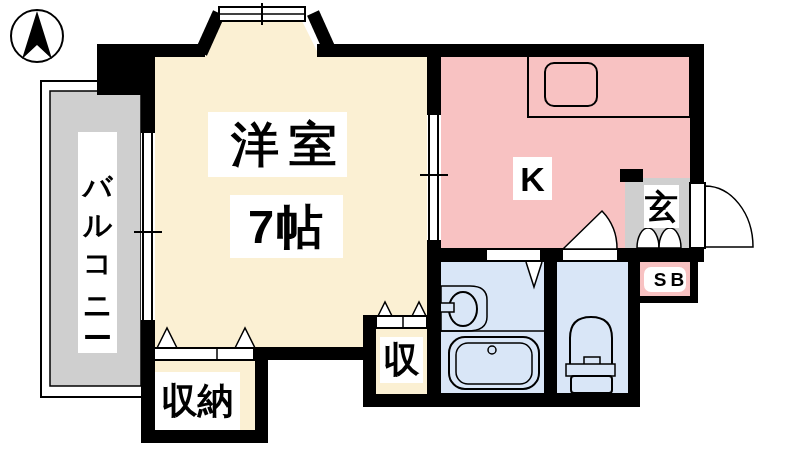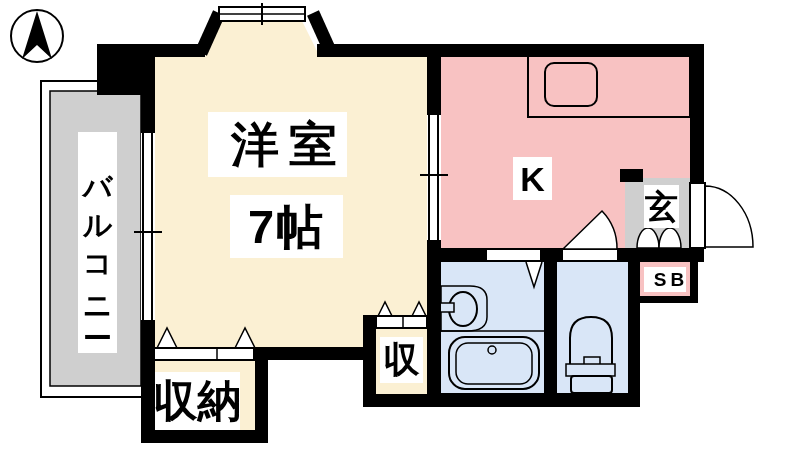--- a/index.html
+++ b/index.html
@@ -18,24 +18,24 @@
   .s15{stroke:var(--wall);stroke-width:1.5;}
   .s13{stroke:var(--wall);stroke-width:13;}
   .label{position:absolute;background:var(--label_bg);color:var(--wall);
          display:flex;align-items:center;justify-content:center;
          font-weight:600;line-height:1;white-space:nowrap;}
   .label-room{left:208px;top:112px;width:139px;height:65px;font-size:48px;letter-spacing:10px;padding-left:23px;box-sizing:border-box;}
   .label-size{left:230px;top:195px;width:113px;height:63px;font-size:47px;letter-spacing:2px;}
   .label-kitchen{left:513px;top:157px;width:39px;height:43px;font-size:34px;}
   .label-balcony{left:78px;top:132px;width:39px;height:221px;font-size:29px;
                  writing-mode:vertical-rl;text-orientation:mixed;letter-spacing:9px;}
-  .label-closet-large{left:155px;top:372px;width:85px;height:58px;font-size:44px;}
+  .label-closet-large{left:155px;top:372px;width:85px;height:58px;font-size:36px;}
   .label-closet-small{left:380px;top:337px;width:43px;height:46px;font-size:36px;}
   .label-entrance{left:644px;top:185px;width:35px;height:43px;font-size:33px;}
-  .label-sb{left:644px;top:267px;width:42px;height:25px;font-size:19px;letter-spacing:4px;padding-left:12px;box-sizing:border-box;}
+  .label-sb{left:644px;top:267px;width:42px;height:25px;font-size:19px;letter-spacing:4px;padding-left:12px;box-sizing:border-box;border-radius:7px;}
 </style>
 </head>
 <body>
 
 <div class="canvas">
 
   <svg class="plan-svg" width="800" height="450" viewBox="0 0 800 450">
 
     <g>
       <rect x="41" y="81" width="106" height="316" class="whitef s2"></rect>

